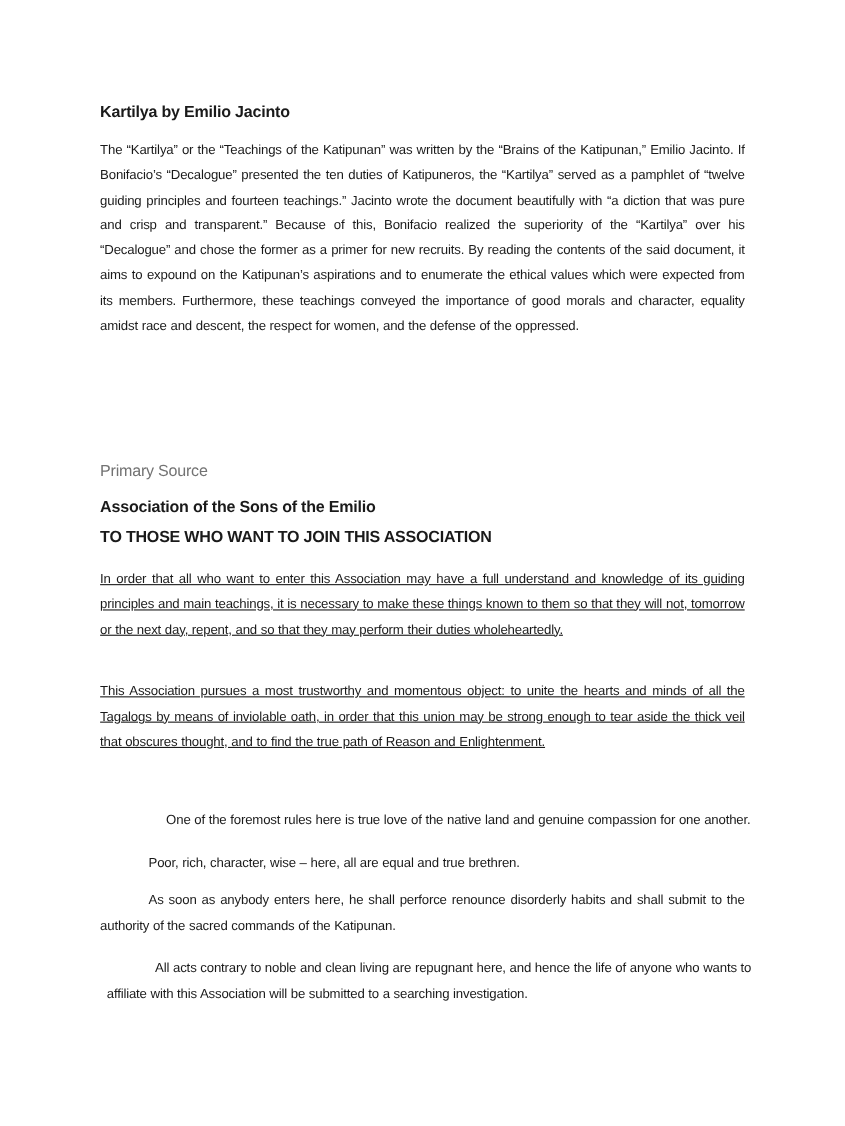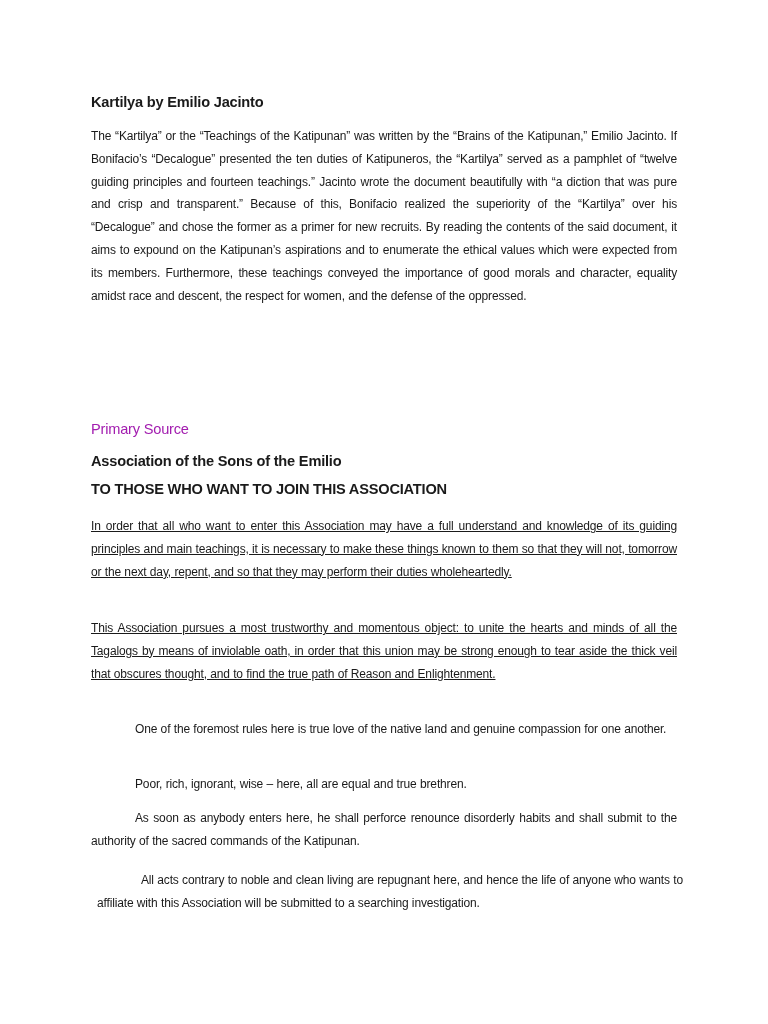--- a/index.html
+++ b/index.html
@@ -41,21 +41,21 @@
     }
     .para.indent {
       text-indent: 44px;
     }
     .label {
       position: absolute;
       left: 0;
       font-size: 14.6px;
       letter-spacing: -0.2px;
       white-space: nowrap;
-      color: #a21caf;
+      color: #737373;
     }
   </style>
 </head>
 <body>
 
 <div class="page">
 
   <div class="heading" style="top:94px;text-align:center;">Kartilya by Emilio Jacinto</div>
 
   <p class="para" style="top:125px; margin:0;">The “Kartilya” or the “Teachings of the Katipunan” was written by the “Brains of the Katipunan,” Emilio Jacinto. If Bonifacio’s “Decalogue” presented the ten duties of Katipuneros, the “Kartilya” served as a pamphlet of “twelve guiding principles and fourteen teachings.” Jacinto wrote the document beautifully with “a diction that was pure and crisp and transparent.” Because of this, Bonifacio realized the superiority of the “Kartilya” over his “Decalogue” and chose the former as a primer for new recruits. By reading the contents of the said document, it aims to expound on the Katipunan’s aspirations and to enumerate the ethical values which were expected from its members. Furthermore, these teachings conveyed the importance of good morals and character, equality amidst race and descent, the respect for women, and the defense of the oppressed.</p>
@@ -63,21 +63,21 @@
   <div class="label" style="top:421px;">Primary Source</div>
 
   <div class="heading" style="top:453px;">Association of the Sons of the Emilio</div>
 
   <div class="heading" style="top:481px;">TO THOSE WHO WANT TO JOIN THIS ASSOCIATION</div>
 
   <p class="para" style="top:515px; margin:0;text-decoration:underline;">In order that all who want to enter this Association may have a full understand and knowledge of its guiding principles and main teachings, it is necessary to make these things known to them so that they will not, tomorrow or the next day, repent, and so that they may perform their duties wholeheartedly.</p>
 
   <p class="para" style="top:617px; margin:0;text-decoration:underline;">This Association pursues a most trustworthy and momentous object: to unite the hearts and minds of all the Tagalogs by means of inviolable oath, in order that this union may be strong enough to tear aside the thick veil that obscures thought, and to find the true path of Reason and Enlightenment.</p>
 
-  <p class="para indent" style="top:718px; margin:0;">One of the foremost rules here is true love of the native land and genuine compassion for one another.</p>
+  <p class="para indent" style="top:718px; margin:16px;">One of the foremost rules here is true love of the native land and genuine compassion for one another.</p>
 
-  <p class="para indent" style="top:773px; margin:0;">Poor, rich, ignorant, wise – here, all are equal and true brethren.</p>
+  <p class="para indent" style="top:773px; margin:0;">Poor, rich, character, wise – here, all are equal and true brethren.</p>
 
   <p class="para indent" style="top:807px; margin:0;">As soon as anybody enters here, he shall perforce renounce disorderly habits and shall submit to the authority of the sacred commands of the Katipunan.</p>
 
   <p class="para indent" style="top:863px; margin:6px;">All acts contrary to noble and clean living are repugnant here, and hence the life of anyone who wants to affiliate with this Association will be submitted to a searching investigation.</p>
 
 </div>
 
 </body></html>

